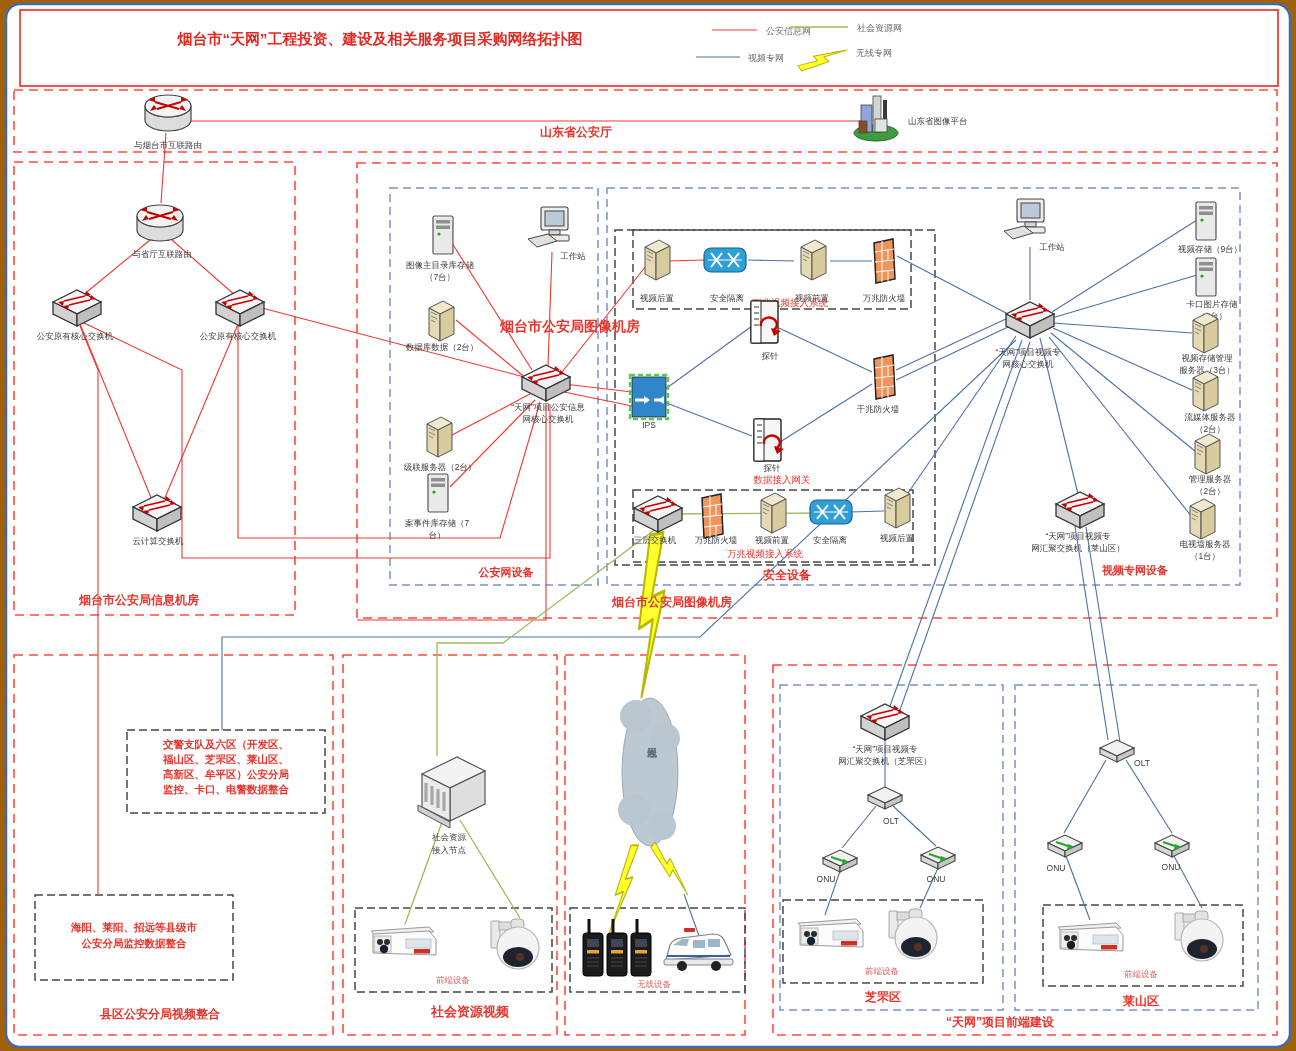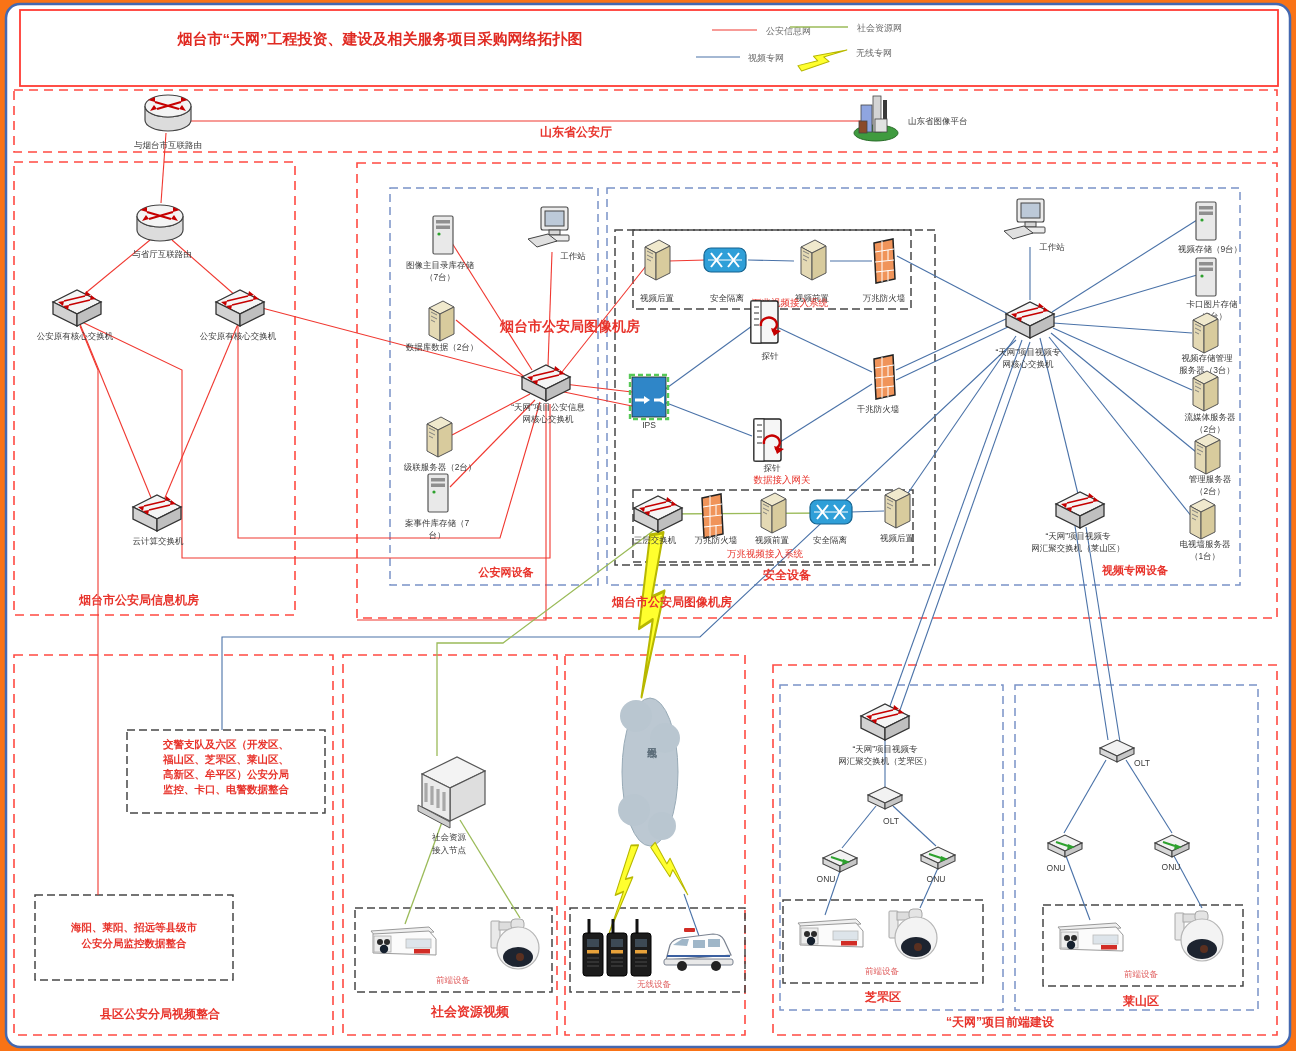--- a/index.html
+++ b/index.html
@@ -1,16 +1,16 @@
 <!DOCTYPE html>
 <html><head>
 <meta charset="utf-8">
 <style>
   html,body{margin:0;padding:0;background:#fff;}
-  .stage{width:1296px;height:1051px;position:relative;background:#f97316;}
+  .stage{width:1296px;height:1051px;position:relative;background:#a16207;}
   svg{font-family:"Liberation Sans","DejaVu Sans",sans-serif;}
   .dev-lbl{font-size:8.5px;fill:#3c3c3c;}
   .leg-lbl{font-size:9px;fill:#6b6b6b;}
   .sec{fill:#e8342c;font-weight:bold;}
   .sec-sm{fill:#e8342c;font-size:9.5px;}
   .sec-tiny{fill:#e06060;font-size:8.5px;}
   .red-note{fill:#e8342c;font-size:10.5px;font-weight:bold;}
   .lnk-red{stroke:#f03830;stroke-width:1.1;fill:none;}
   .lnk-blue{stroke:#4a72a8;stroke-width:1.1;fill:none;}
   .lnk-green{stroke:#9bbb59;stroke-width:1.3;fill:none;}

